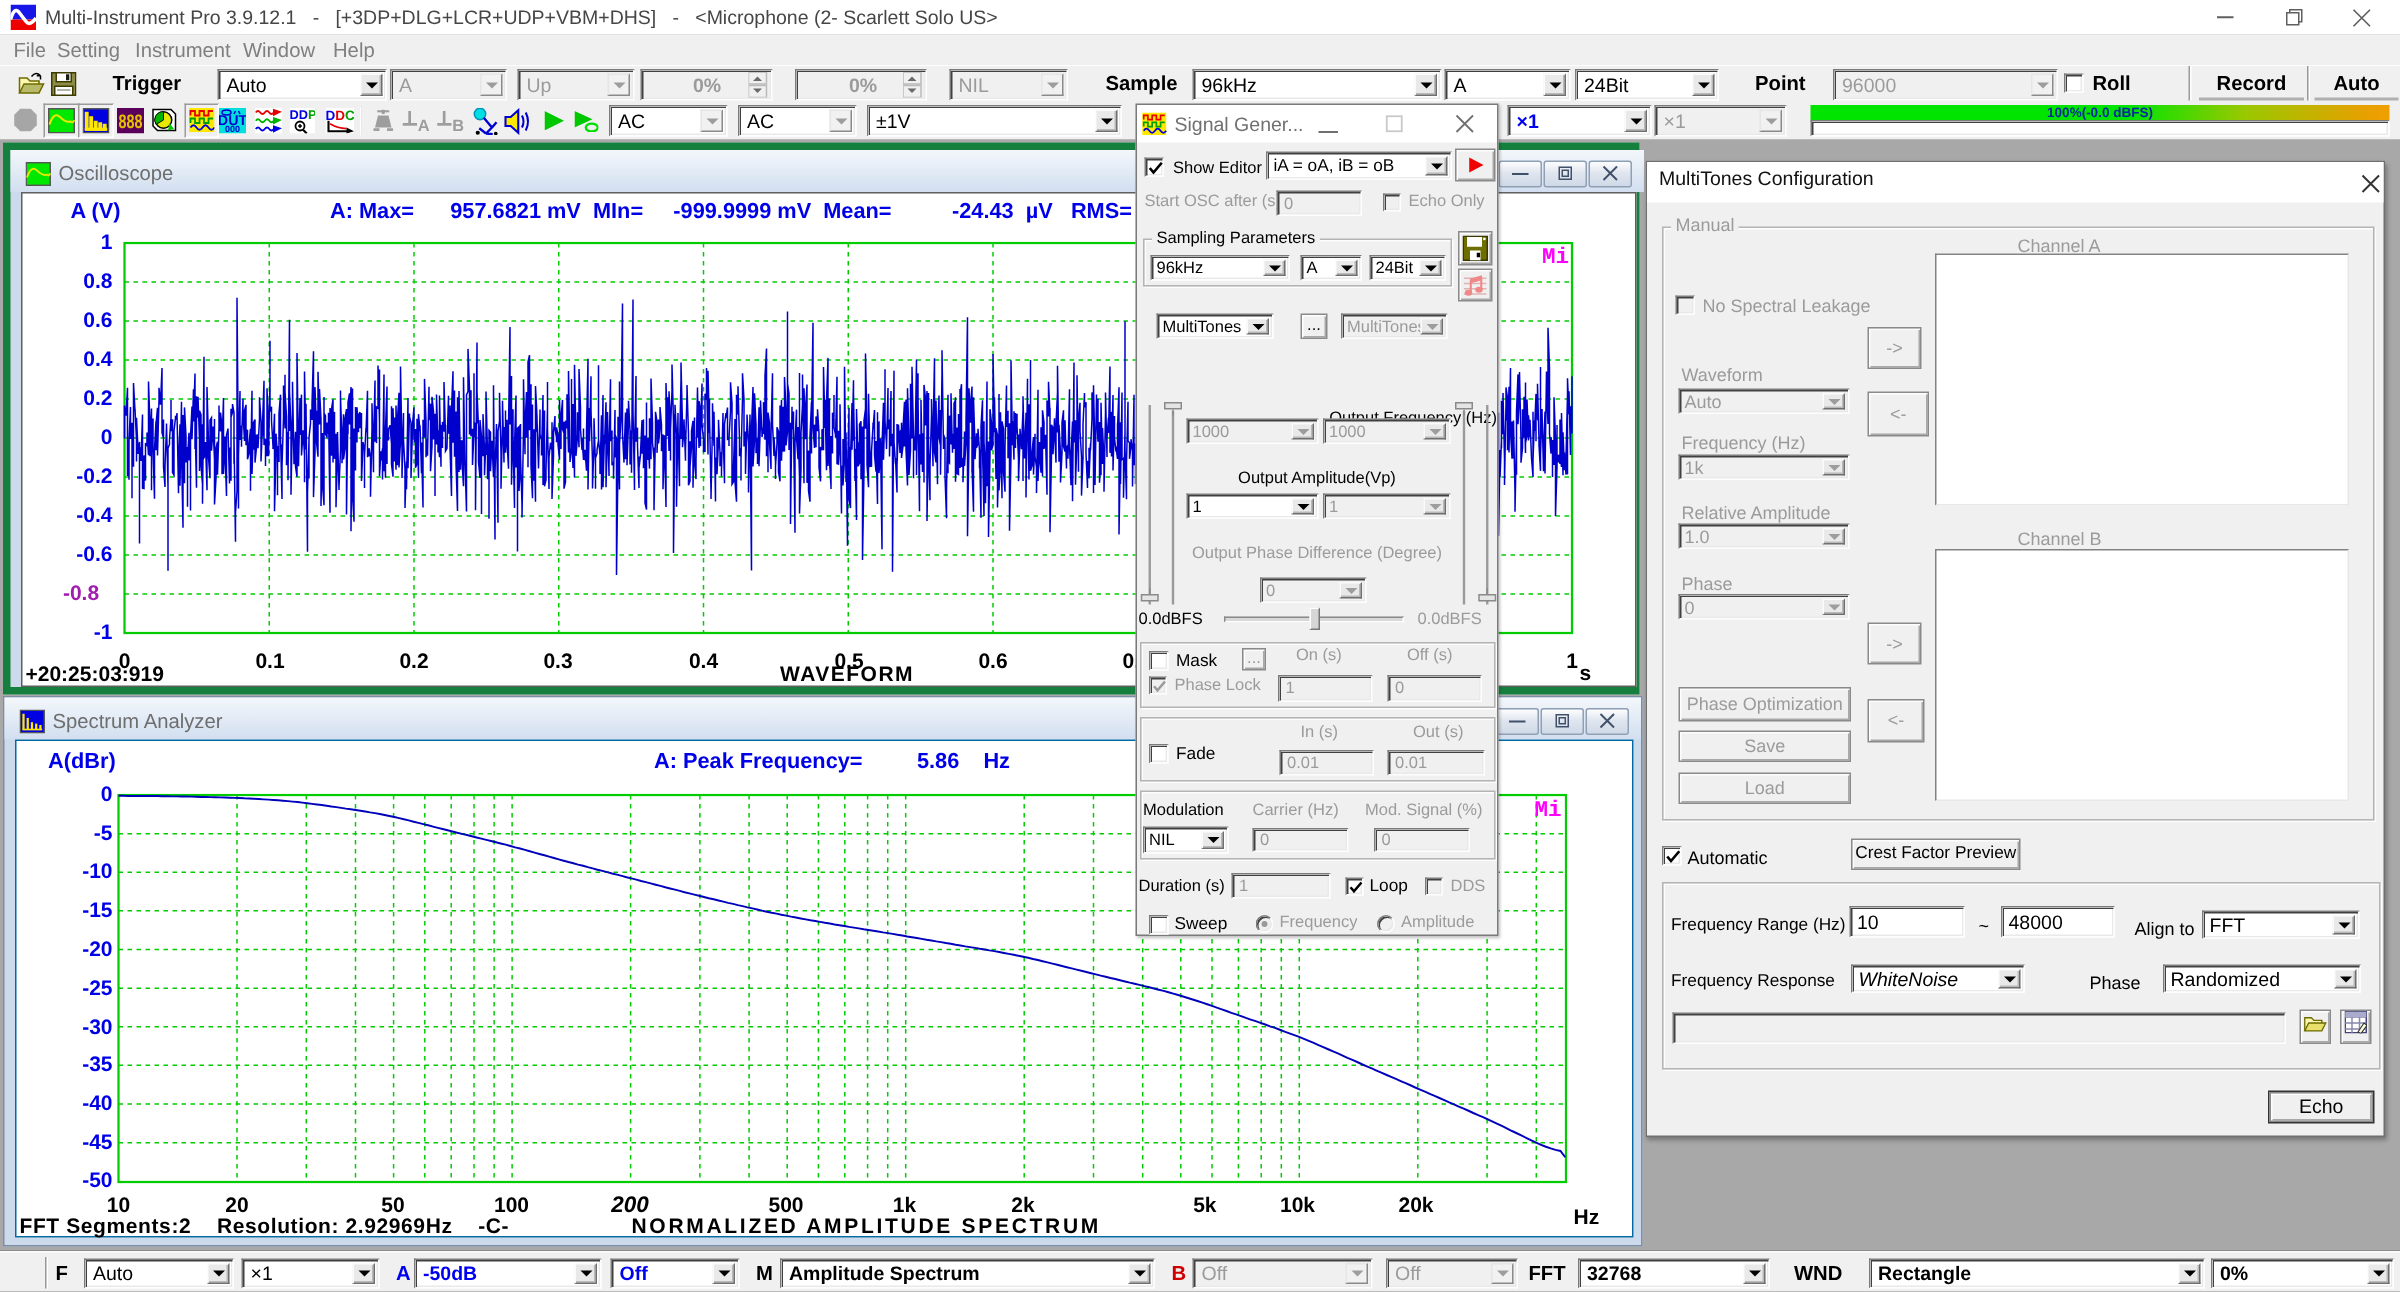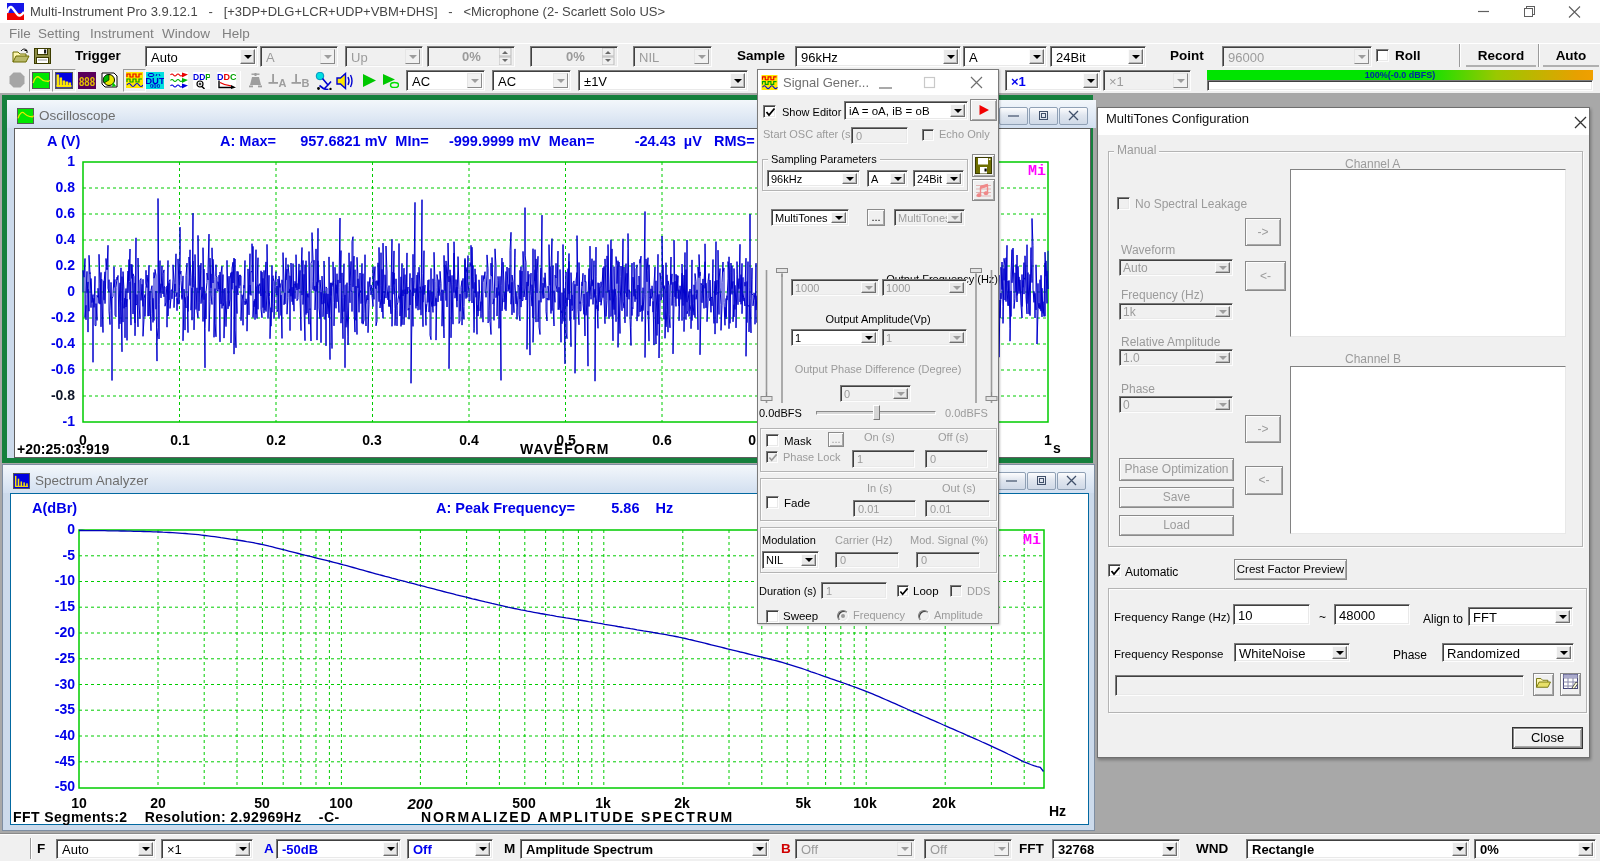--- a/index.html
+++ b/index.html
@@ -325,21 +325,21 @@
 </svg>
     <span class="lbl bold" style="left:18px;top:24px;width:42px;text-align:right;font-size:14px;color:#0000e8;">1</span>
         <span class="lbl bold" style="left:18px;top:50px;width:42px;text-align:right;font-size:14px;color:#0000e8;">0.8</span>
         <span class="lbl bold" style="left:18px;top:76px;width:42px;text-align:right;font-size:14px;color:#0000e8;">0.6</span>
         <span class="lbl bold" style="left:18px;top:102px;width:42px;text-align:right;font-size:14px;color:#0000e8;">0.4</span>
         <span class="lbl bold" style="left:18px;top:128px;width:42px;text-align:right;font-size:14px;color:#0000e8;">0.2</span>
         <span class="lbl bold" style="left:18px;top:154px;width:42px;text-align:right;font-size:14px;color:#0000e8;">0</span>
         <span class="lbl bold" style="left:18px;top:180px;width:42px;text-align:right;font-size:14px;color:#0000e8;">-0.2</span>
         <span class="lbl bold" style="left:18px;top:206px;width:42px;text-align:right;font-size:14px;color:#0000e8;">-0.4</span>
         <span class="lbl bold" style="left:18px;top:232px;width:42px;text-align:right;font-size:14px;color:#0000e8;">-0.6</span>
-        <span class="lbl bold" style="left:18px;top:258px;width:42px;text-align:right;font-size:14px;color:#0f172a;">-0.8</span>
+        <span class="lbl bold" style="left:18px;top:258px;width:42px;text-align:center;font-size:14px;color:#a21caf;">-0.8</span>
         <span class="lbl bold" style="left:18px;top:284px;width:42px;text-align:right;font-size:14px;color:#0000e8;">-1</span>
         <span class="lbl bold" style="left:43px;top:303px;width:50px;text-align:center;font-size:14px;">0</span>
         <span class="lbl bold" style="left:140px;top:303px;width:50px;text-align:center;font-size:14px;">0.1</span>
         <span class="lbl bold" style="left:236px;top:303px;width:50px;text-align:center;font-size:14px;">0.2</span>
         <span class="lbl bold" style="left:332px;top:303px;width:50px;text-align:center;font-size:14px;">0.3</span>
         <span class="lbl bold" style="left:429px;top:303px;width:50px;text-align:center;font-size:14px;">0.4</span>
         <span class="lbl bold" style="left:526px;top:303px;width:50px;text-align:center;font-size:14px;">0.5</span>
         <span class="lbl bold" style="left:622px;top:303px;width:50px;text-align:center;font-size:14px;">0.6</span>
         <span class="lbl bold" style="left:718px;top:303px;width:50px;text-align:center;font-size:14px;">0.7</span>
         <span class="lbl bold" style="left:815px;top:303px;width:50px;text-align:center;font-size:14px;">0.8</span>
@@ -706,41 +706,41 @@
   <div class="ed" style="left:236px;top:496px;width:76px;height:21px;background:#fff;color:#000;">
       <span class="tx" style="font-size:13px;">48000</span>
     </div>
   <span class="lbl" style="left:325px;top:504px;font-size:12px;">Align to</span>
   <div class="cmb sk" style="left:370px;top:499px;width:105px;height:19px;font-size:13px;">
       <span class="tx" style="left:4px;">FFT</span>
       <span class="ca"></span>
     </div>
   <span class="lbl" style="left:16px;top:540px;font-size:11.5px;">Frequency Response</span>
   <div class="cmb sk" style="left:136px;top:535px;width:116px;height:19px;font-size:13px;">
-      <span class="tx" style="left:4px;">WhiteNoise</span>
+      <span class="tx" style="left:4px;font-style:italic;">WhiteNoise</span>
       <span class="ca"></span>
     </div>
   <span class="lbl" style="left:295px;top:540px;font-size:12px;">Phase</span>
   <div class="cmb sk" style="left:344px;top:535px;width:132px;height:19px;font-size:13px;">
       <span class="tx" style="left:4px;">Randomized</span>
       <span class="ca"></span>
     </div>
   <div class="ed" style="left:17px;top:567px;width:409px;height:21px;"></div>
   <div class="rb ab" style="left:435px;top:565px;width:21px;height:23px;"><svg width="17" height="14" style="margin-top:1px;" viewBox="0 0 18 16">
         <path d="M1 14 L1 4 L6 4 L8 6 L14 6 L14 8" fill="#fdf6b0" stroke="#6b6b00" stroke-width="1"></path>
         <path d="M1 14 L4 8 L17 8 L14 14 Z" fill="#e8e06a" stroke="#6b6b00" stroke-width="1"></path>
       </svg></div>
   <div class="rb ab" style="left:462px;top:565px;width:21px;height:23px;"><svg width="15" height="15" style="margin-top:0px;" viewBox="0 0 15 15">
         <rect x="0.5" y="0.5" width="14" height="14" fill="#fff" stroke="#447"></rect>
         <path d="M0.5 4 L14.5 4 M0.5 8 L14.5 8 M0.5 12 L14.5 12 M5 0.5 L5 14.5 M10 0.5 L10 14.5" stroke="#88a"></path>
         <rect x="0.5" y="0.5" width="14" height="3.5" fill="#aac"></rect>
         <path d="M9 14 L13 8 L15 9.5 L11 15 Z" fill="#ffd"></path>
         <path d="M9 14 L13 8 L15 9.5 L11 15 Z" fill="none" stroke="#333" stroke-width="0.8"></path>
       </svg></div>
-  <div class="rb ab" style="left:415px;top:620px;width:69px;height:20px;line-height:18px;font-size:13px;box-shadow:inset 1px 1px 0 #fdfdfd, inset -1px -1px 0 #a8a8a8, 0 0 0 1px #333;">Close</div>
+  <div class="rb ab" style="left:415px;top:620px;width:69px;height:20px;line-height:18px;font-size:13px;box-shadow:inset 1px 1px 0 #fdfdfd, inset -1px -1px 0 #a8a8a8, 0 0 0 1px #333;">Echo</div>
 </div>
 
 <div class="ab" style="left:0;top:833px;width:1600px;height:28px;background:#f0f0f0;border-top:1px solid #8a8a8a;box-shadow:inset 0 1px 0 #fdfdfd;"></div>
 <div id="sb" class="ab" style="left:0;top:0;">
     <span class="ab" style="left:30px;top:838px;width:2px;height:21px;border-left:1px solid #9a9a9a;border-right:1px solid #fff;"></span>
 <span class="ab bold" style="left:37px;top:841px;font-size:13.5px;">F</span>
 <div class="cmb sk" style="left:56px;top:839px;width:100px;height:20px;">
       <span class="tx">Auto</span>
       <span class="ca"></span>
     </div>

